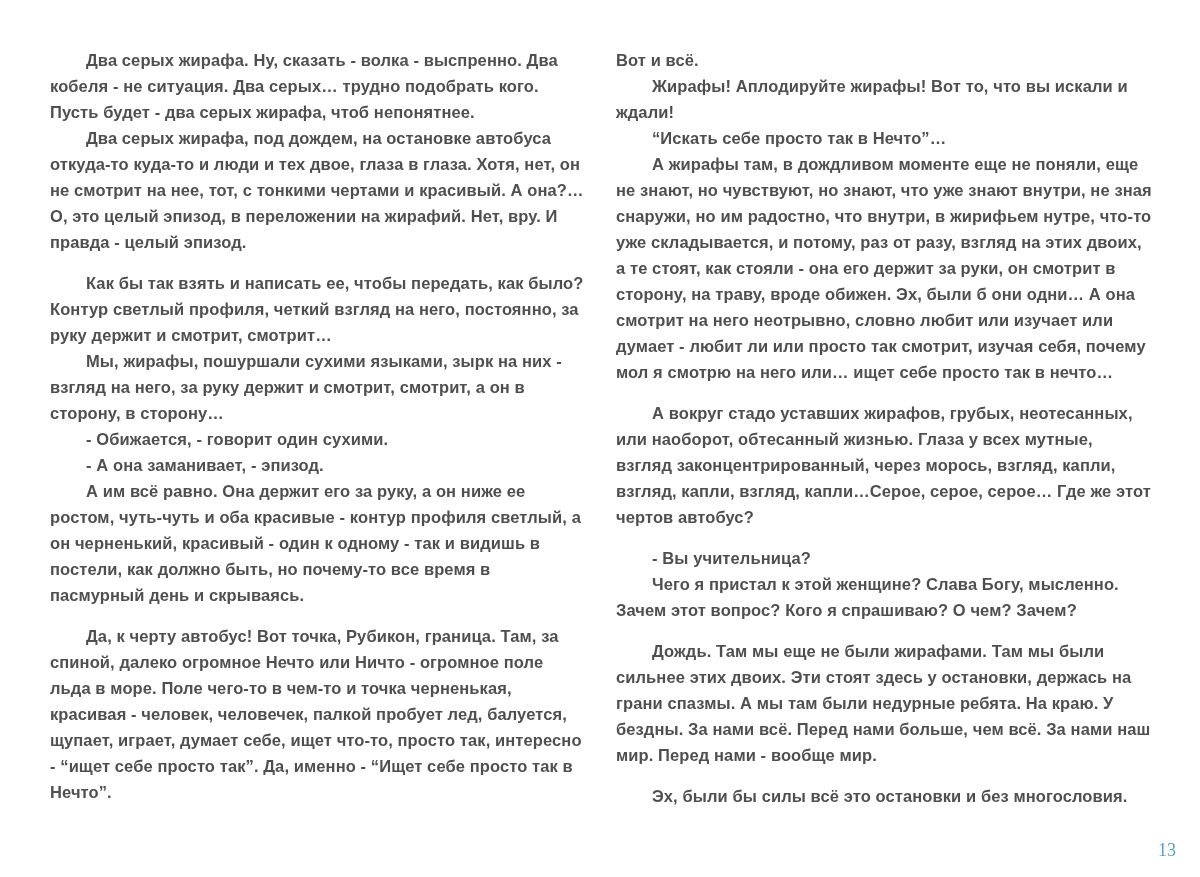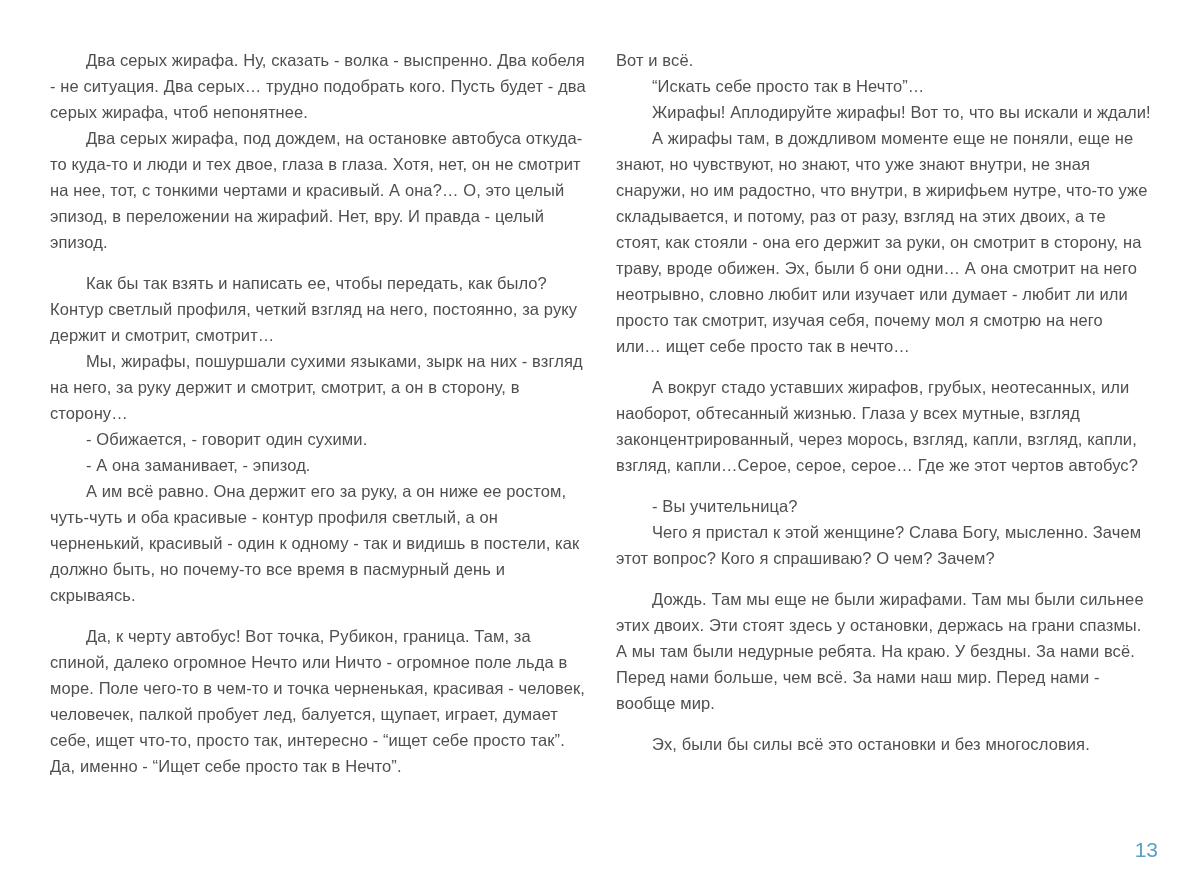--- a/index.html
+++ b/index.html
@@ -21,66 +21,68 @@
     height: 877px;
     background: #ffffff;
   }
   .content {
     position: absolute;
     top: 47px;
     left: 50px;
     right: 48px;
     display: flex;
     justify-content: space-between;
+    font-weight: bold;
   }
   .column {
     width: 536px;
     color: #4f4f4f;
     font-size: 16.5px;
     line-height: 26px;
     letter-spacing: 0.1px;
   }
   .column p {
     margin: 0;
     padding: 0;
   }
   .column p.indent {
     text-indent: 36px;
   }
   .column p.space-before {
     margin-top: 15px;
   }
   .page-number {
     position: absolute;
-    right: 42px;
+    right: 24px;
     bottom: 17px;
-    font-size: 21px;
+    font-size: 18px;
     line-height: 20px;
     color: #5b9fc7;
+    font-family: Liberation Serif, serif;
   }
 </style>
 </head>
 <body>
 
 <div class="page" style="background: rgb(255, 255, 255);">
   <div class="content">
     <div class="column" id="col-left" style="color: rgb(79, 79, 79);">
         <p class="indent">Два серых жирафа. Ну, сказать - волка - выспренно. Два кобеля - не ситуация. Два серых… трудно подобрать кого. Пусть будет - два серых жирафа, чтоб непонятнее.</p>
         <p class="indent">Два серых жирафа, под дождем, на остановке автобуса откуда-то куда-то и люди и тех двое, глаза в глаза. Хотя, нет, он не смотрит на нее, тот, с тонкими чертами и красивый. А она?… О, это целый эпизод, в переложении на жирафий. Нет, вру. И правда - целый эпизод.</p>
         <p class="indent space-before">Как бы так взять и написать ее, чтобы передать, как было? Контур светлый профиля, четкий взгляд на него, постоянно, за руку держит и смотрит, смотрит…</p>
         <p class="indent">Мы, жирафы, пошуршали сухими языками, зырк на них - взгляд на него, за руку держит и смотрит, смотрит, а он в сторону, в сторону…</p>
         <p class="indent">- Обижается, - говорит один сухими.</p>
         <p class="indent">- А она заманивает, - эпизод.</p>
         <p class="indent">А им всё равно. Она держит его за руку, а он ниже ее ростом, чуть-чуть и оба красивые - контур профиля светлый, а он черненький, красивый - один к одному - так и видишь в постели, как должно быть, но почему-то все время в пасмурный день и скрываясь.</p>
         <p class="indent space-before">Да, к черту автобус! Вот точка, Рубикон, граница. Там, за спиной, далеко огромное Нечто или Ничто - огромное поле льда в море. Поле чего-то в чем-то и точка черненькая, красивая - человек, человечек, палкой пробует лед, балуется, щупает, играет, думает себе, ищет что-то, просто так, интересно - “ищет себе просто так”. Да, именно - “Ищет себе просто так в Нечто”.</p>
       </div>
     <div class="column" id="col-right" style="color: rgb(79, 79, 79);">
         <p>Вот и всё.</p>
+        <p class="indent">Жирафы! Аплодируйте жирафы! Вот то, что вы искали и ждали!</p>
         <p class="indent">“Искать себе просто так в Нечто”…</p>
-        <p class="indent">Жирафы! Аплодируйте жирафы! Вот то, что вы искали и ждали!</p>
         <p class="indent">А жирафы там, в дождливом моменте еще не поняли, еще не знают, но чувствуют, но знают, что уже знают внутри, не зная снаружи, но им радостно, что внутри, в жирифьем нутре, что-то уже складывается, и потому, раз от разу, взгляд на этих двоих, а те стоят, как стояли - она его держит за руки, он смотрит в сторону, на траву, вроде обижен. Эх, были б они одни… А она смотрит на него неотрывно, словно любит или изучает или думает - любит ли или просто так смотрит, изучая себя, почему мол я смотрю на него или… ищет себе просто так в нечто…</p>
         <p class="indent space-before">А вокруг стадо уставших жирафов, грубых, неотесанных, или наоборот, обтесанный жизнью. Глаза у всех мутные, взгляд законцентрированный, через морось, взгляд, капли, взгляд, капли, взгляд, капли…Серое, серое, серое… Где же этот чертов автобус?</p>
         <p class="indent space-before">- Вы учительница?</p>
         <p class="indent">Чего я пристал к этой женщине? Слава Богу, мысленно. Зачем этот вопрос? Кого я спрашиваю? О чем? Зачем?</p>
         <p class="indent space-before">Дождь. Там мы еще не были жирафами. Там мы были сильнее этих двоих. Эти стоят здесь у остановки, держась на грани спазмы. А мы там были недурные ребята. На краю. У бездны. За нами всё. Перед нами больше, чем всё. За нами наш мир. Перед нами - вообще мир.</p>
         <p class="indent space-before">Эх, были бы силы всё это остановки и без многословия.</p>
       </div>
   </div>
   <div class="page-number" style="color: rgb(91, 159, 199);">13</div>
 </div>

